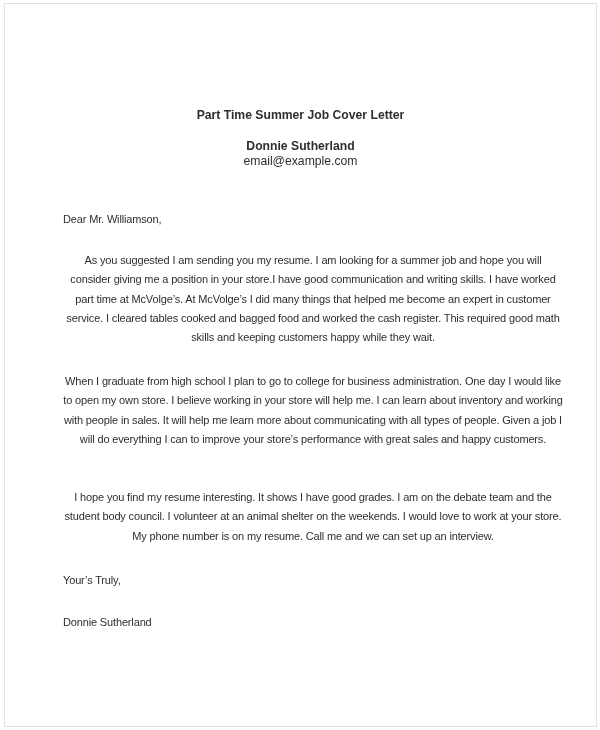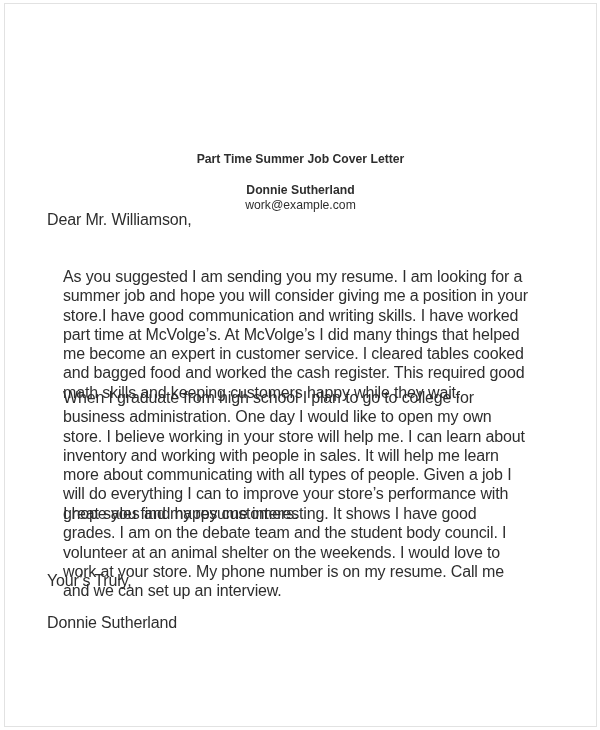--- a/index.html
+++ b/index.html
@@ -26,54 +26,53 @@
       background: #ffffff;
     }
     .header {
       position: absolute;
       left: 0;
       right: 0;
       top: 104px;
       text-align: center;
       font-size: 12.2px;
       line-height: 15.5px;
-      margin-top: 44px;
     }
     .doc-title {
       font-weight: bold;
       margin-bottom: 15px;
     }
     .name {
       font-weight: bold;
     }
     .body-text {
       position: absolute;
-      left: 42px;
+      left: 58px;
       width: 500px;
-      font-size: 16px;
+      font-size: 11px;
       line-height: 19.3px;
       letter-spacing: -0.15px;
     }
     .salutation { top: 206px; }
     .p1 { top: 247px; }
     .p2 { top: 368px; }
     .p3 { top: 484px; }
     .closing { top: 567px; }
     .signature { top: 609px; }
-    .body-text p { margin: 16px; }
+    .body-text p { margin: 0; text-align: center; }
   </style>
 </head>
 <body>
 
 <div class="page">
 
   <div class="header">
     <div class="doc-title">Part Time Summer Job Cover Letter</div>
     <div class="name">Donnie Sutherland</div>
-    <div>work@example.com</div>
+    <div>email@example.com</div>
   </div>
 
   <div class="body-text salutation">Dear Mr. Williamson,</div>
 
   <div class="body-text p1">
     <p>As you suggested I am sending you my resume. I am looking for a summer job and hope you will consider giving me a position in your store.I have good communication and writing skills. I have worked part time at McVolge’s. At McVolge’s I did many things that helped me become an expert in customer service. I cleared tables cooked and bagged food and worked the cash register. This required good math skills and keeping customers happy while they wait.</p>
   </div>
 
   <div class="body-text p2">
     <p>When I graduate from high school I plan to go to college for business administration. One day I would like to open my own store. I believe working in your store will help me. I can learn about inventory and working with people in sales. It will help me learn more about communicating with all types of people. Given a job I will do everything I can to improve your store’s performance with great sales and happy customers.</p>

